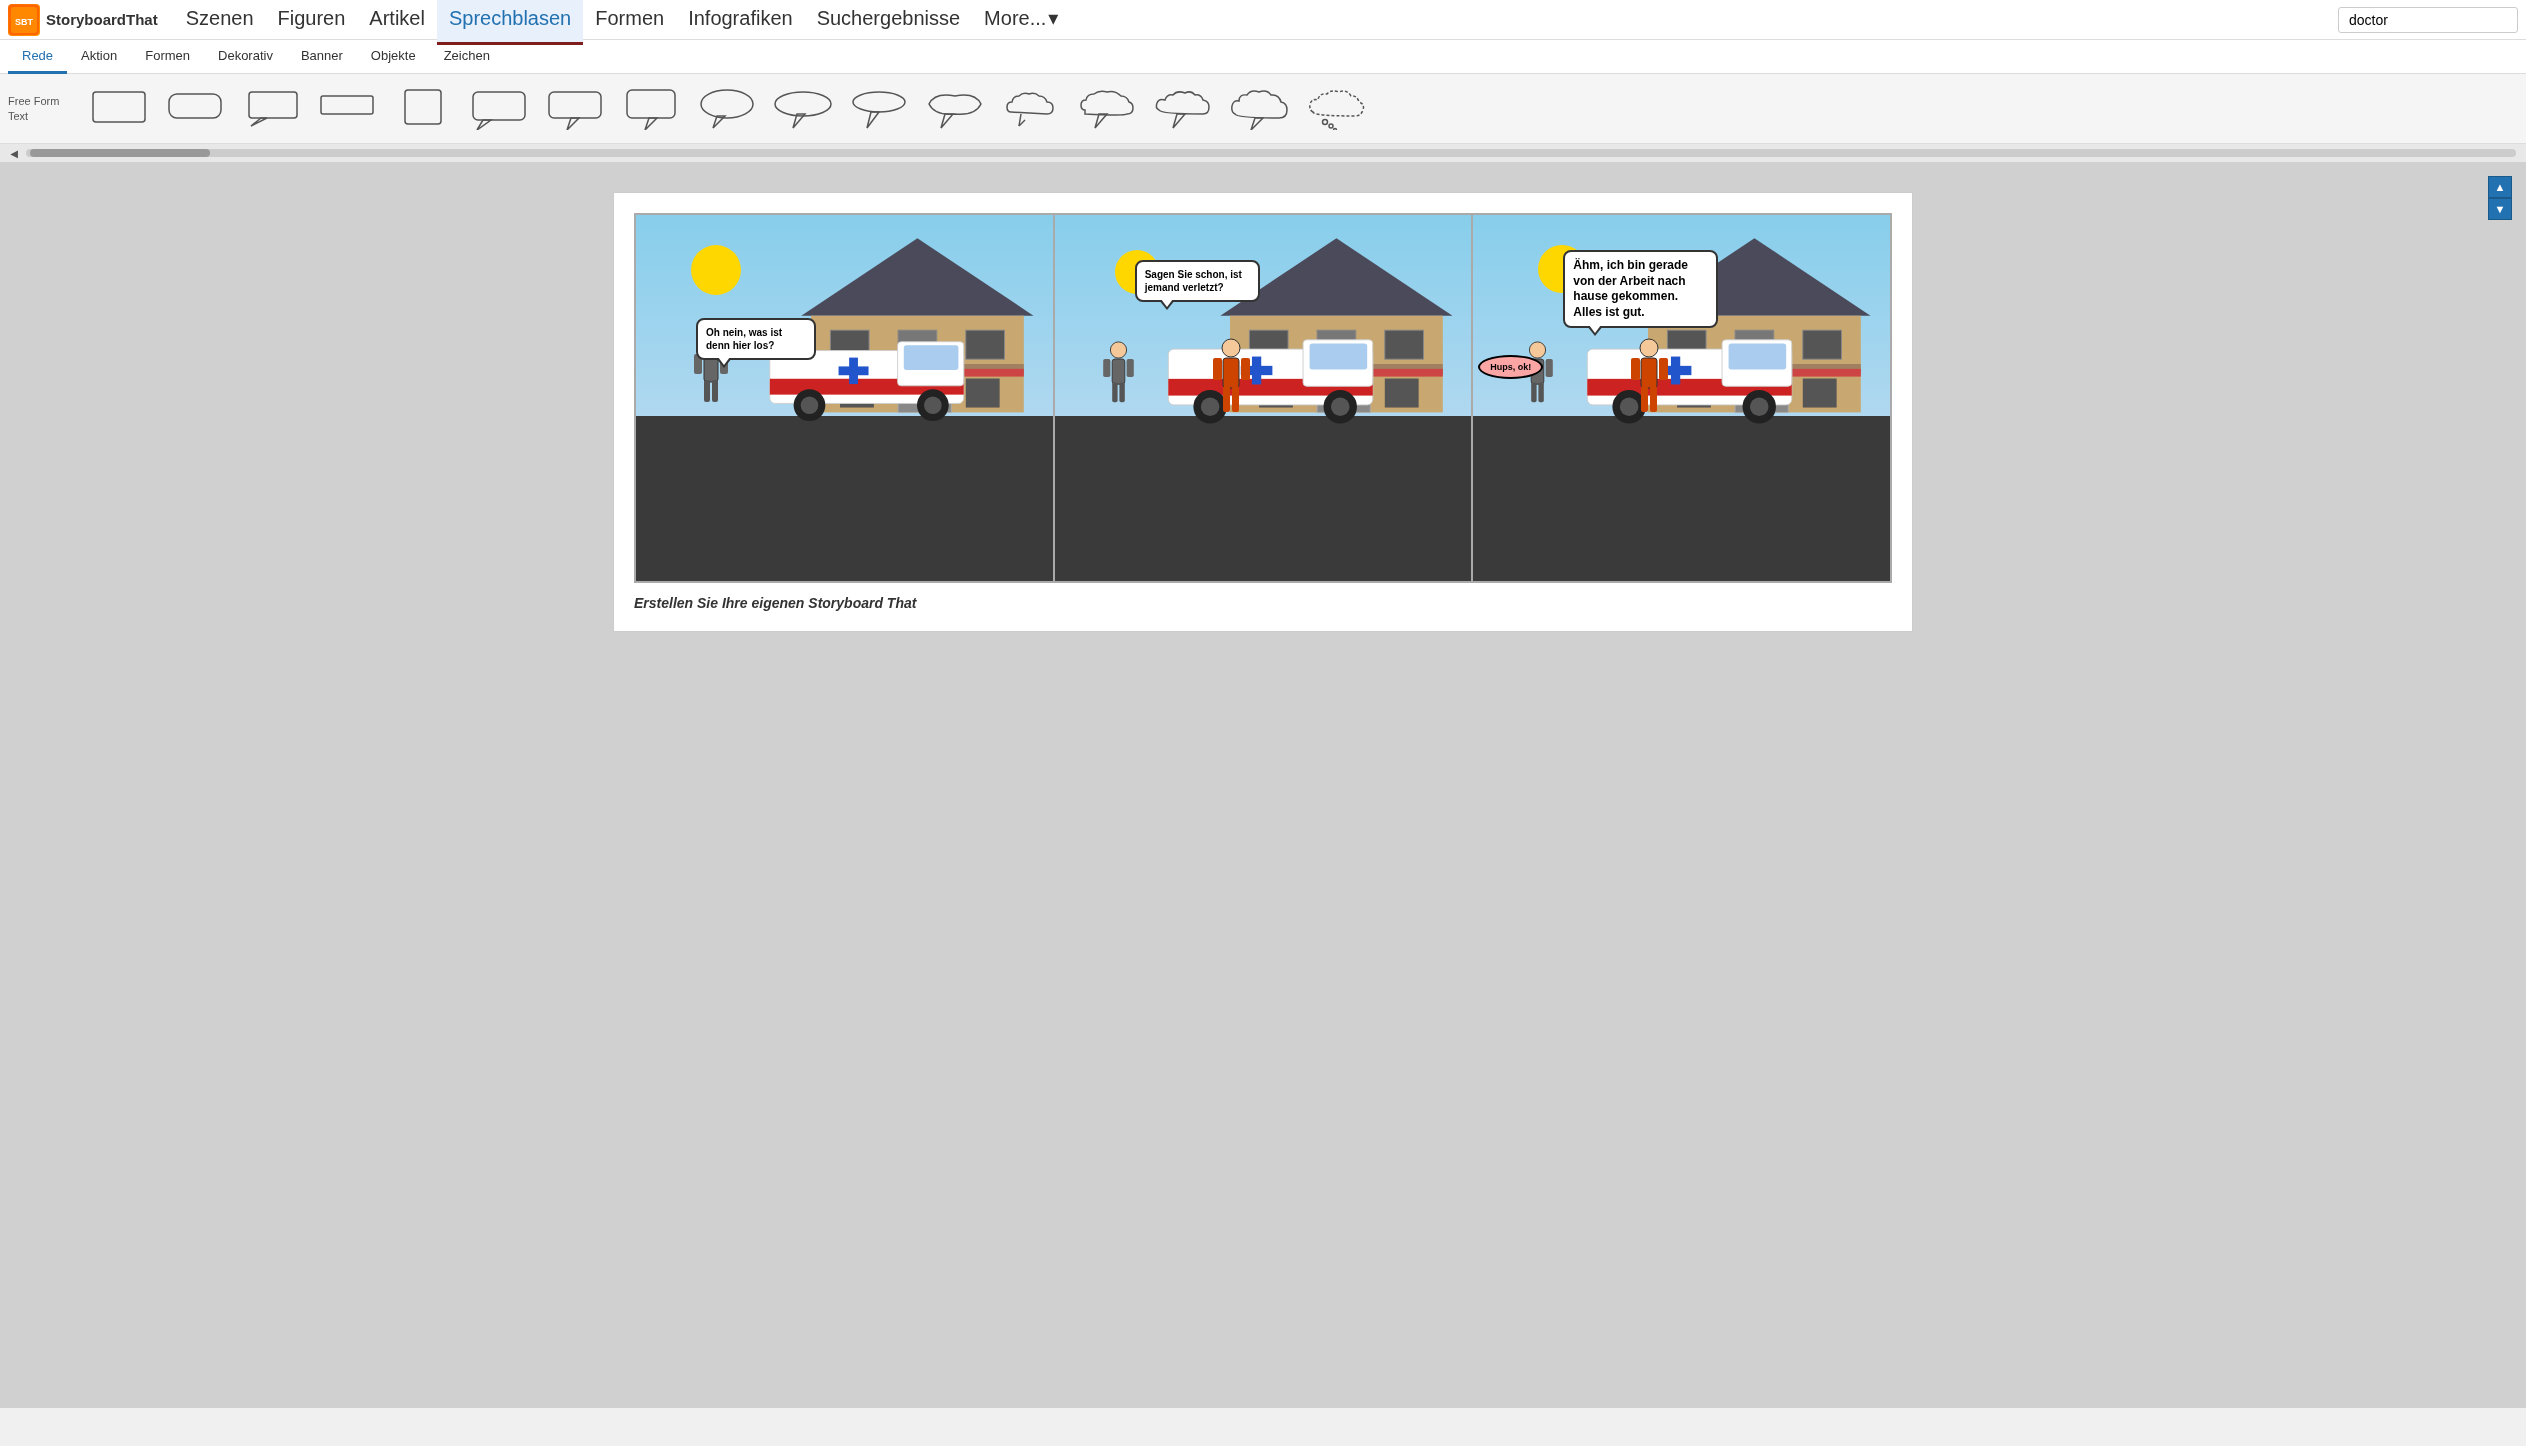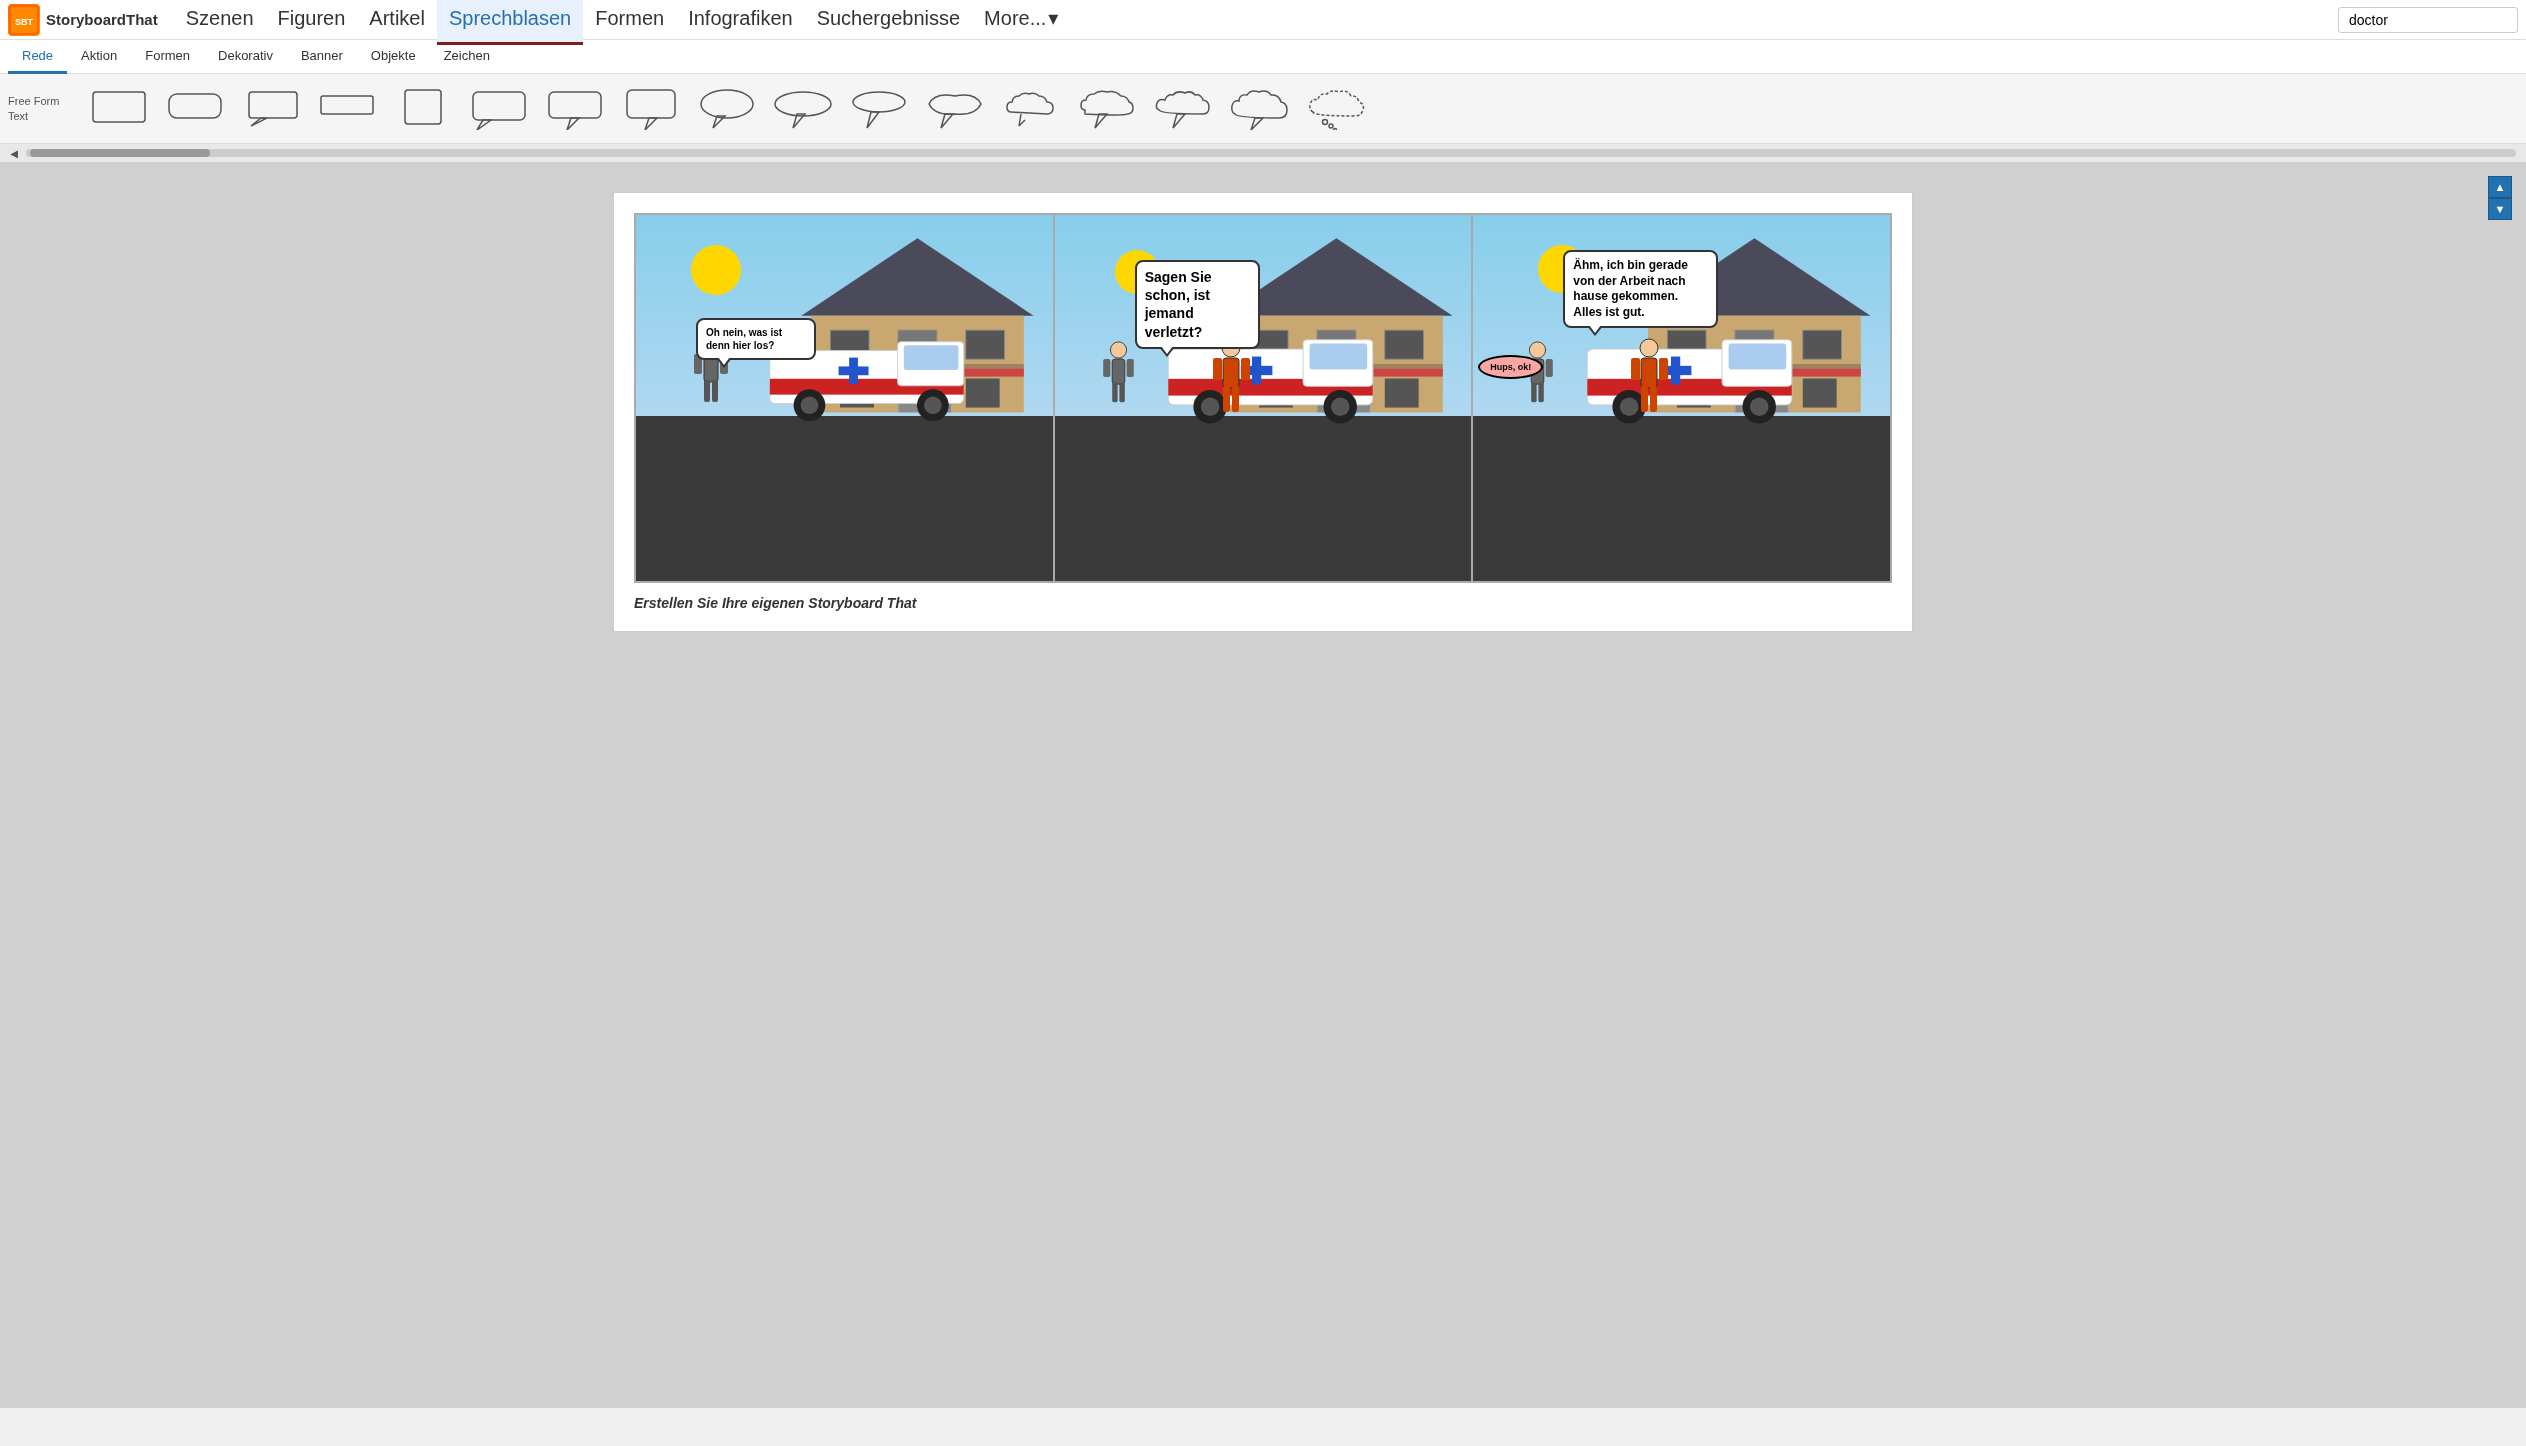--- a/index.html
+++ b/index.html
@@ -532,21 +532,21 @@
 
           <svg style="position:absolute;bottom:39%;left:36%;width:52px;height:100px;" viewBox="0 0 50 100">
             <circle cx="25" cy="10" r="9" fill="#f5c89a" stroke="#333" stroke-width="1"></circle>
             <rect x="17" y="20" width="16" height="30" rx="3" fill="#cc4400" stroke="#333" stroke-width="1"></rect>
             <rect x="7" y="20" width="9" height="22" rx="2" fill="#cc4400"></rect>
             <rect x="35" y="20" width="9" height="22" rx="2" fill="#cc4400"></rect>
             <rect x="17" y="48" width="7" height="26" rx="2" fill="#cc4400"></rect>
             <rect x="26" y="48" width="7" height="26" rx="2" fill="#cc4400"></rect>
           </svg>
 
-          <div style="position:absolute;top:45px;left:80px;background:white;border:2px solid #333;border-radius:8px;padding:6px 8px;font-size:14px;font-weight:bold;line-height:1.3;width:125px;z-index:10;">
+          <div style="position:absolute;top:45px;left:80px;background:white;border:2px solid #333;border-radius:8px;padding:6px 8px;font-size:10px;font-weight:bold;line-height:1.3;width:125px;z-index:10;">
             <span>Sagen Sie schon, ist jemand verletzt?</span>
             <div style="position:absolute;bottom:-10px;left:22px;width:0;height:0;border-left:8px solid transparent;border-right:8px solid transparent;border-top:10px solid #333;"></div>
             <div style="position:absolute;bottom:-7px;left:24px;width:0;height:0;border-left:6px solid transparent;border-right:6px solid transparent;border-top:8px solid white;"></div>
           </div>
         </div>
       </div>
 
       <div class="panel">
         <div class="scene">
           <div class="sky"></div>

